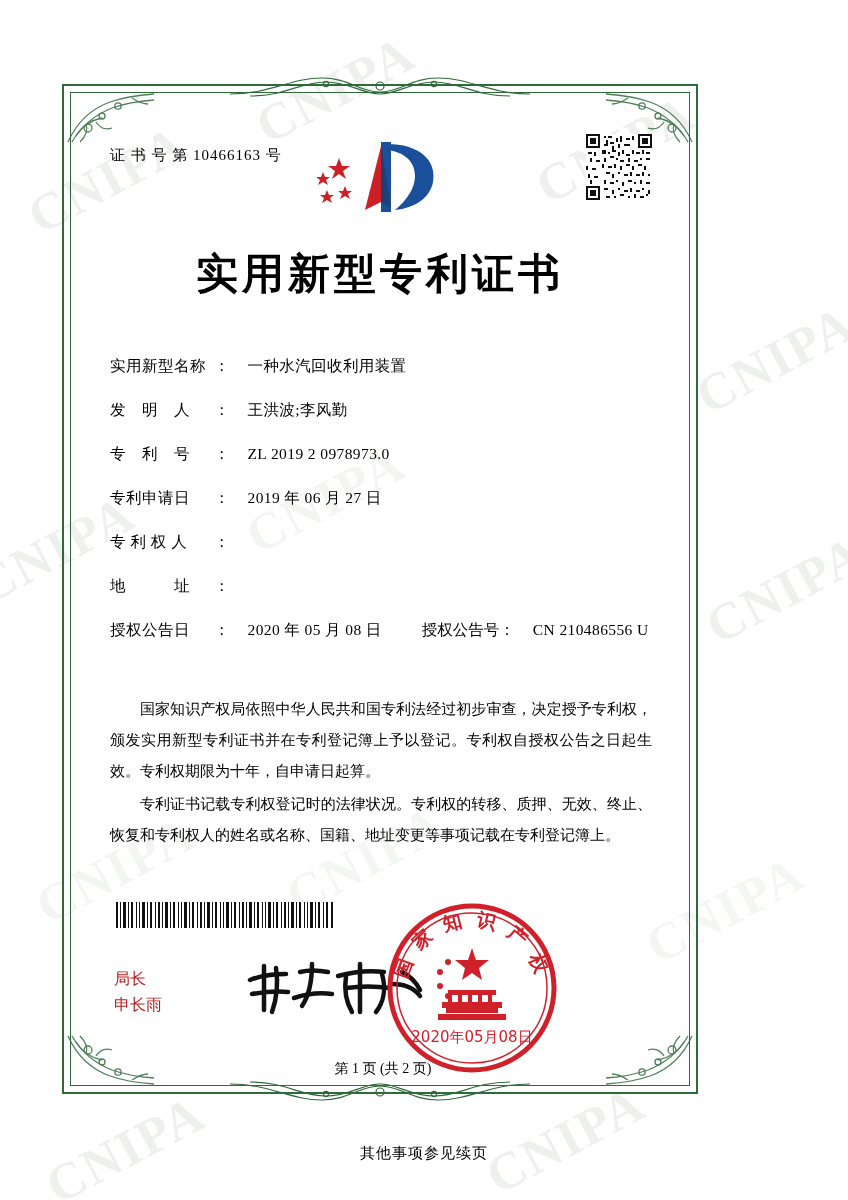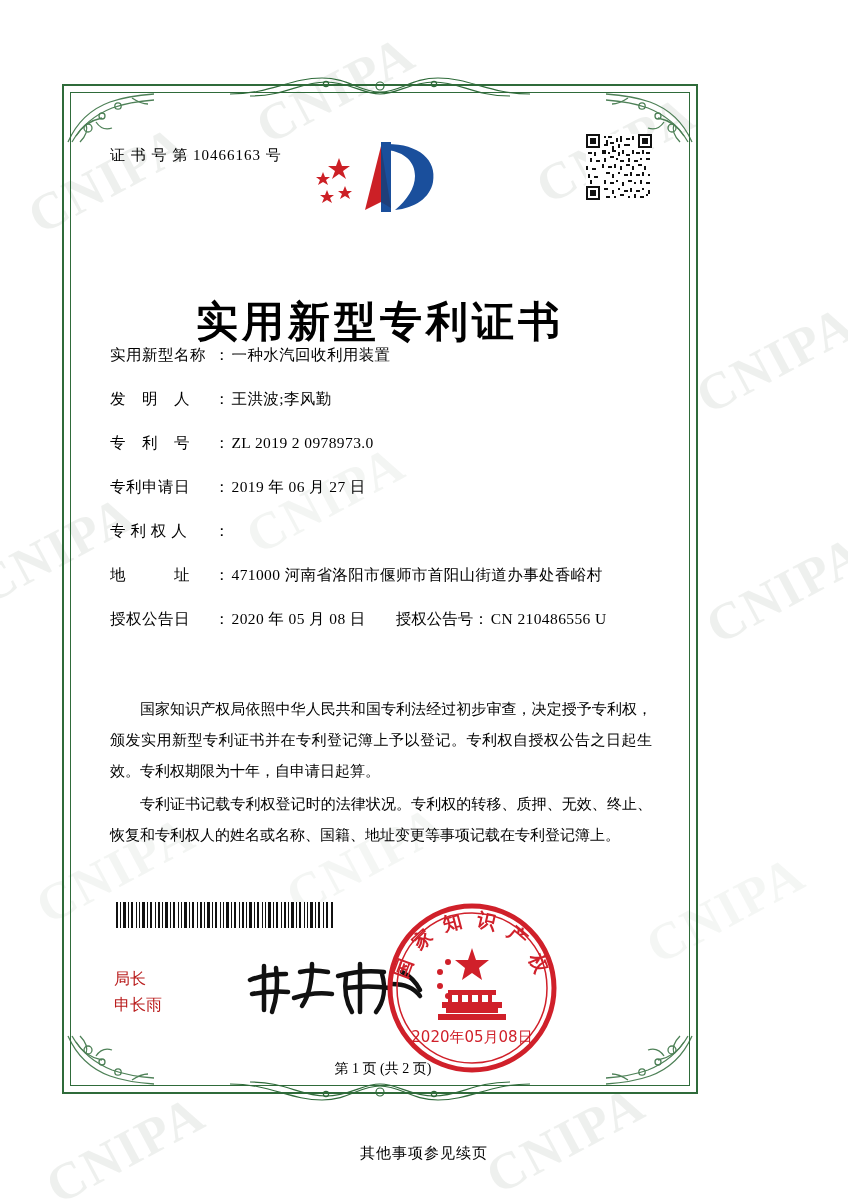--- a/index.html
+++ b/index.html
@@ -116,45 +116,44 @@
     position: absolute;
     left: 0;
     right: 0;
     top: 160px;
     text-align: center;
     font-size: 42px;
     font-weight: 700;
     letter-spacing: 4px;
     color: #000;
     font-family: "DejaVu Serif", "Liberation Serif", serif;
-    margin-top: 48px;
   }
 
   .fields {
     position: absolute;
     left: 46px;
     right: 40px;
-    top: 259px;
+    top: 270px;
   }
   .field-row {
     display: flex;
     align-items: baseline;
     margin-bottom: 23px;
     font-size: 15.5px;
     color: #000;
   }
   .field-label {
     width: 104px;
     flex: none;
     letter-spacing: 0.5px;
   }
   .field-colon { flex: none; margin-right: 2px; }
-  .field-value { letter-spacing: 0.4px; }
+  .field-value { letter-spacing: 0.4px; margin-left: 16px; }
   .field-row .second-label {
-    margin-left: 30px;
+    margin-left: 40px;
   }
 
   .paragraphs {
     position: absolute;
     left: 46px;
     right: 44px;
     top: 608px;
     font-size: 15px;
     line-height: 31px;
     color: #000;
@@ -457,21 +456,20 @@
       </div>
 
       <div class="field-row">
         <span class="field-label">专 利 权 人</span>
         <span class="field-colon">：</span>
       </div>
 
       <div class="field-row">
         <span class="field-label">地　　　址</span>
         <span class="field-colon">：</span>
-        <span class="field-value">471000 河南省洛阳市偃师市首阳山街道办事处香峪村</span>
       </div>
 
       <div class="field-row">
         <span class="field-label">授权公告日</span>
         <span class="field-colon">：</span>
         <span class="field-value">2020 年 05 月 08 日</span>
         <span class="second-label">授权公告号</span>
         <span class="field-colon">：</span>
         <span class="field-value">CN 210486556 U</span>
       </div>

